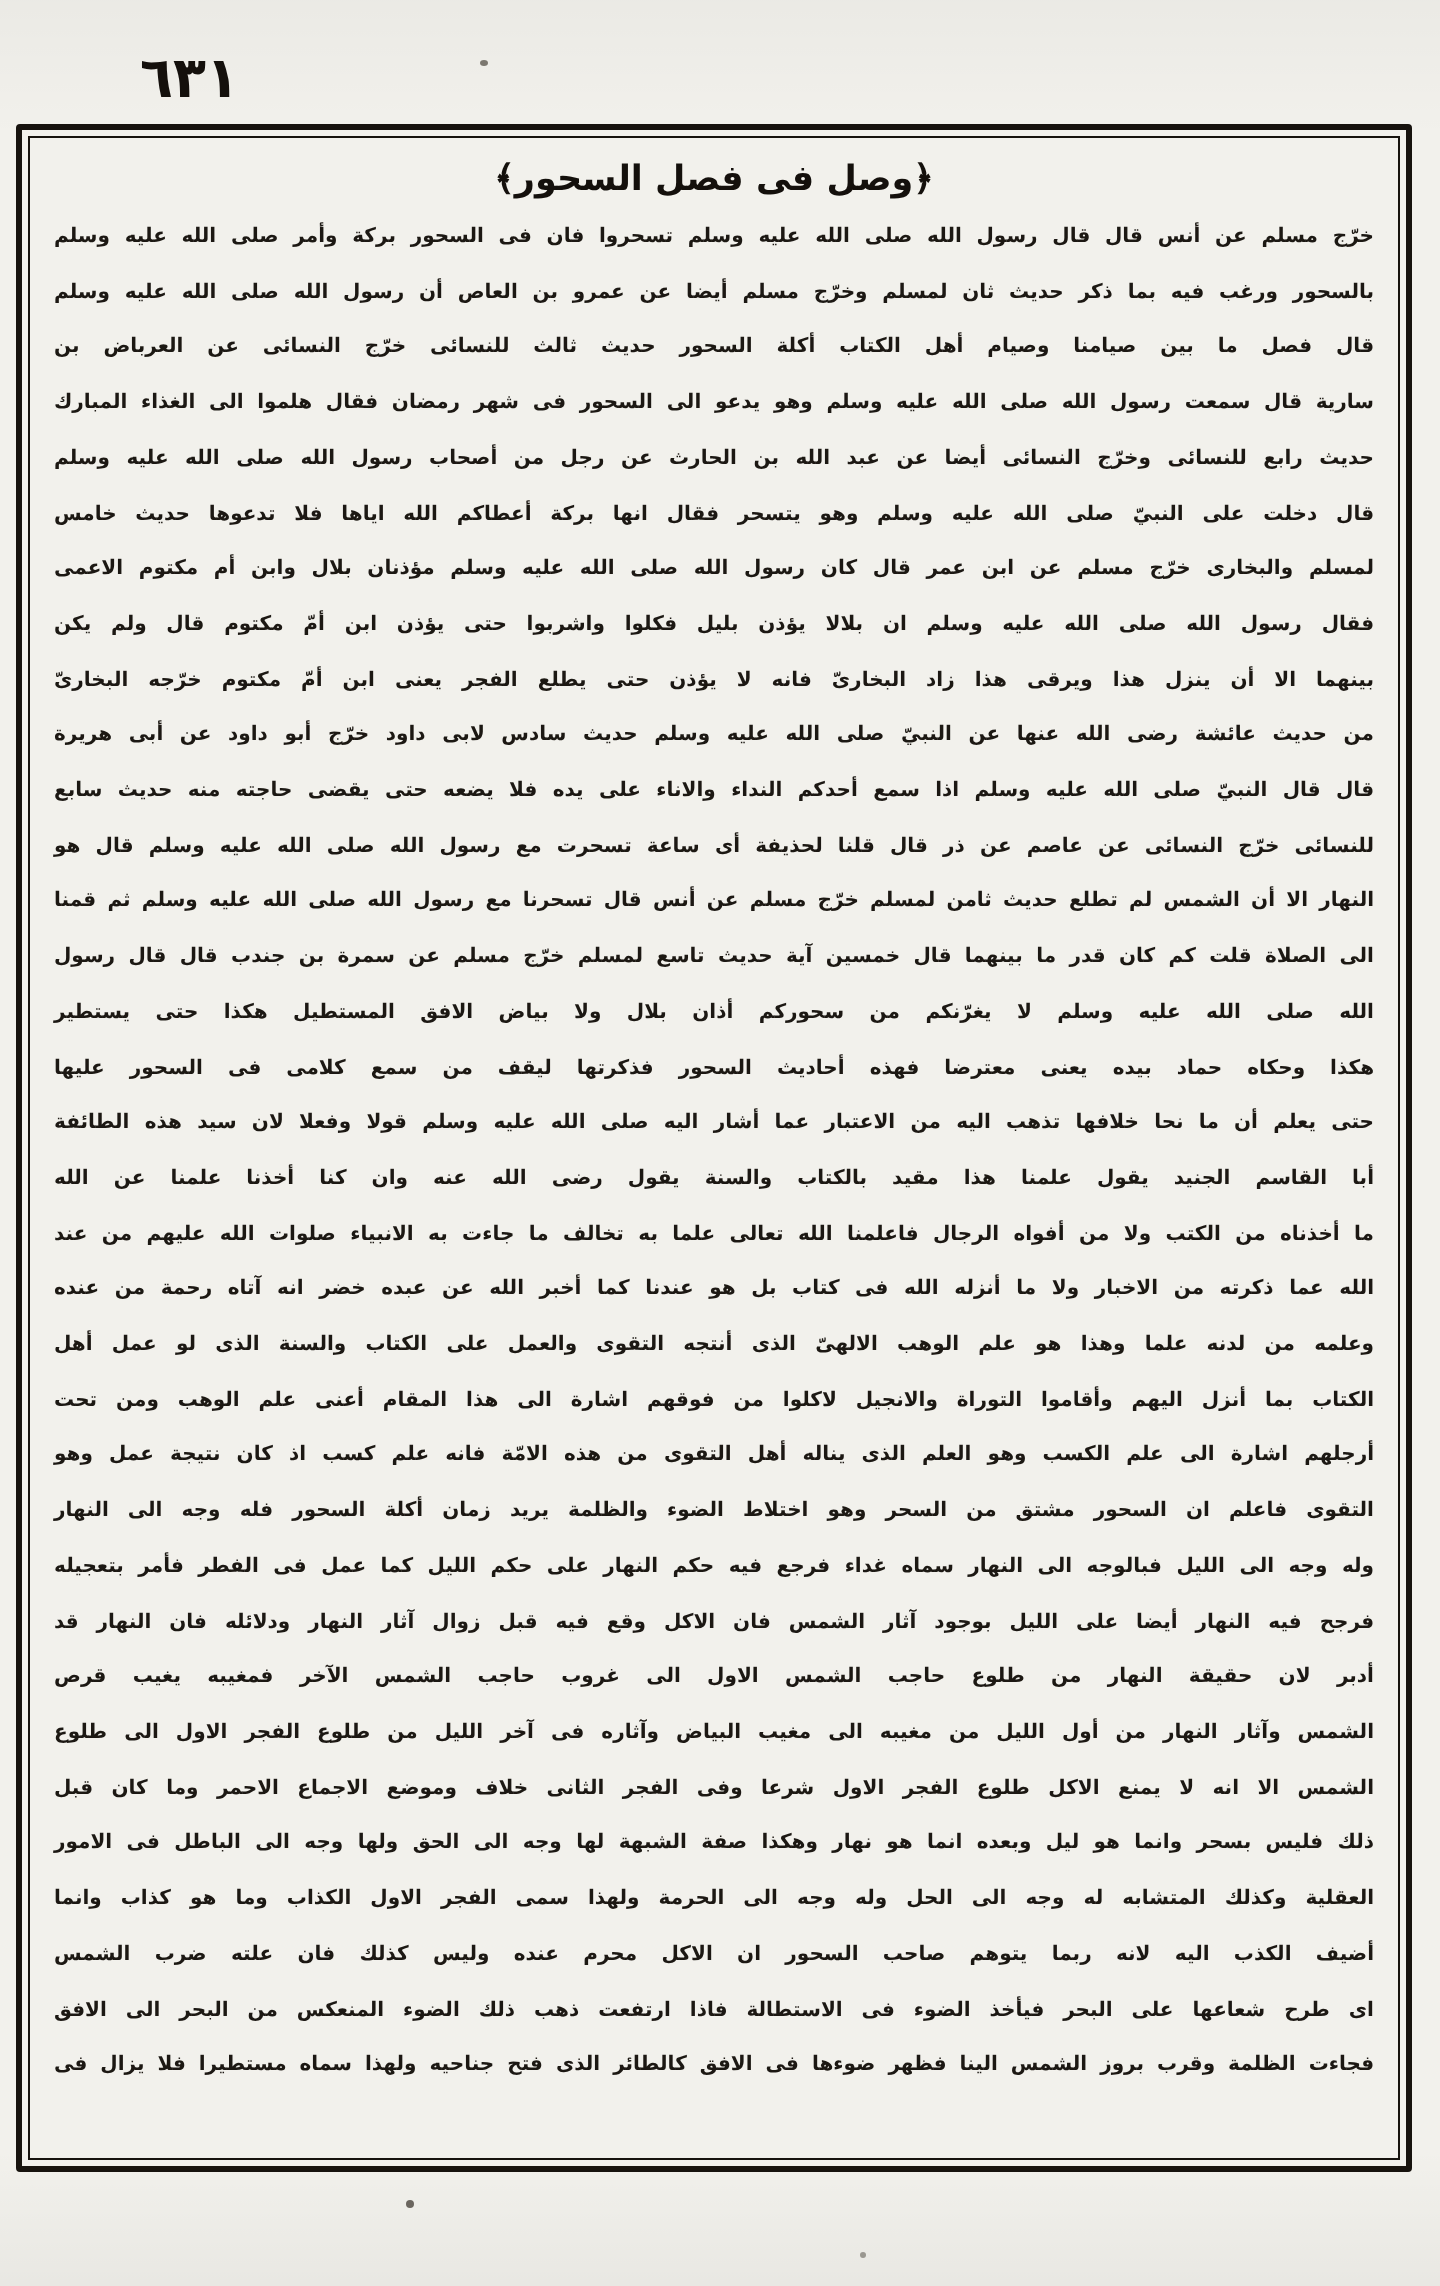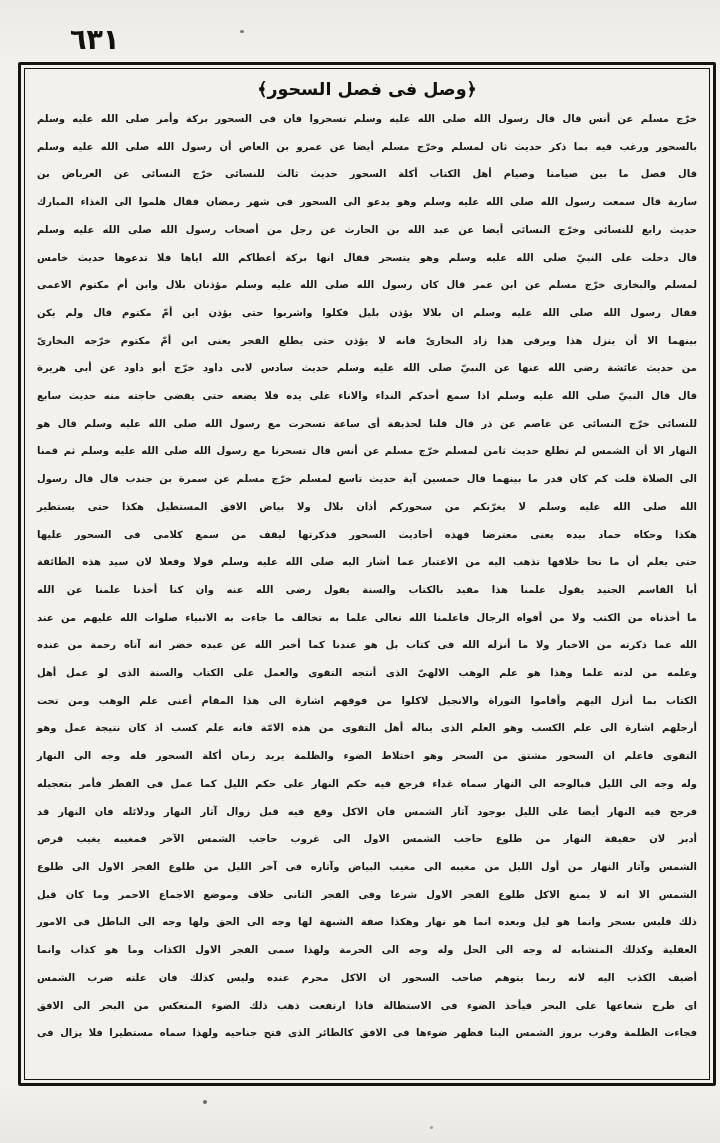--- a/index.html
+++ b/index.html
@@ -13,21 +13,21 @@
     position:absolute;inset:0;pointer-events:none;
     background:linear-gradient(180deg, rgba(0,0,0,0.03) 0%, rgba(0,0,0,0) 6%, rgba(0,0,0,0) 94%, rgba(0,0,0,0.04) 100%);
   }
   .page-number{
     position:absolute;top:24px;left:70px;
     font-size:27px;font-weight:bold;color:#14100c;
     letter-spacing:1px;
     transform:scaleY(1.05);
   }
   .frame-outer{
-    position:absolute;left:18px;top:62px;width:698px;height:1024px;
+    position:absolute;left:8px;top:62px;width:698px;height:1024px;
     border:3.5px solid #17130e;
     box-sizing:border-box;
     border-radius:2px;
   }
   .frame-inner{
     position:absolute;inset:3px;
     border:1.5px solid #17130e;
     box-sizing:border-box;
   }
   .section-heading{

